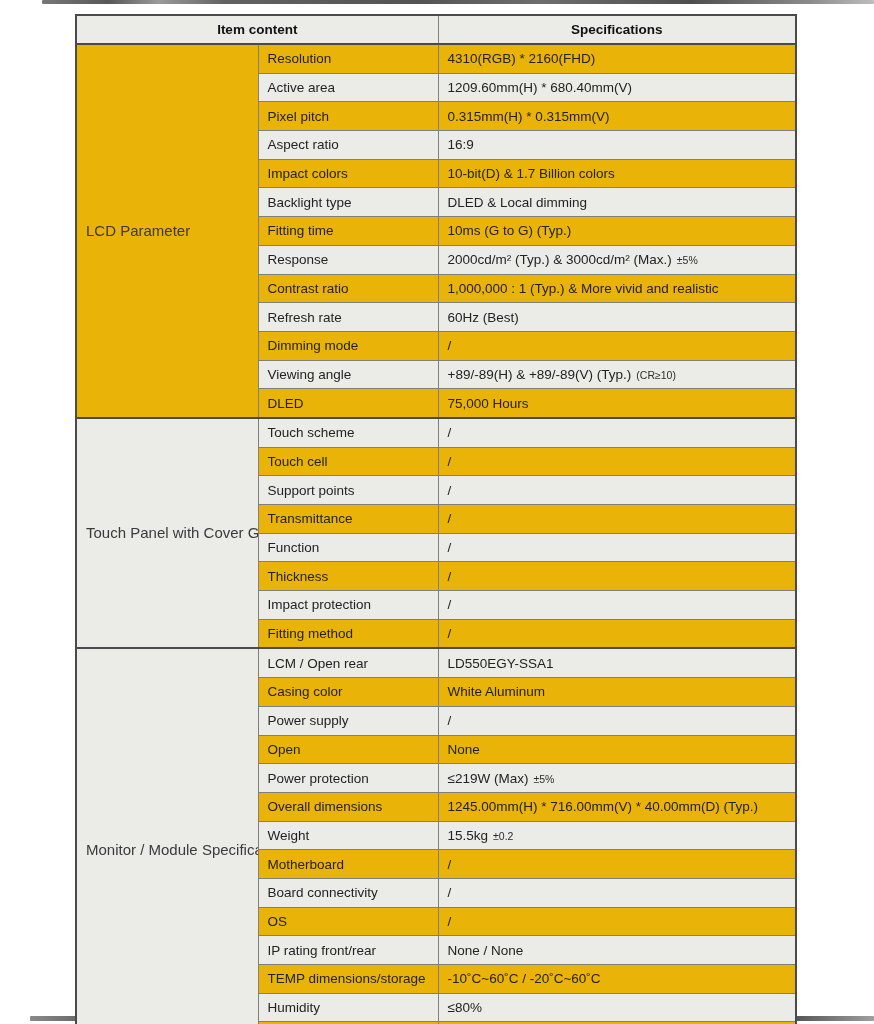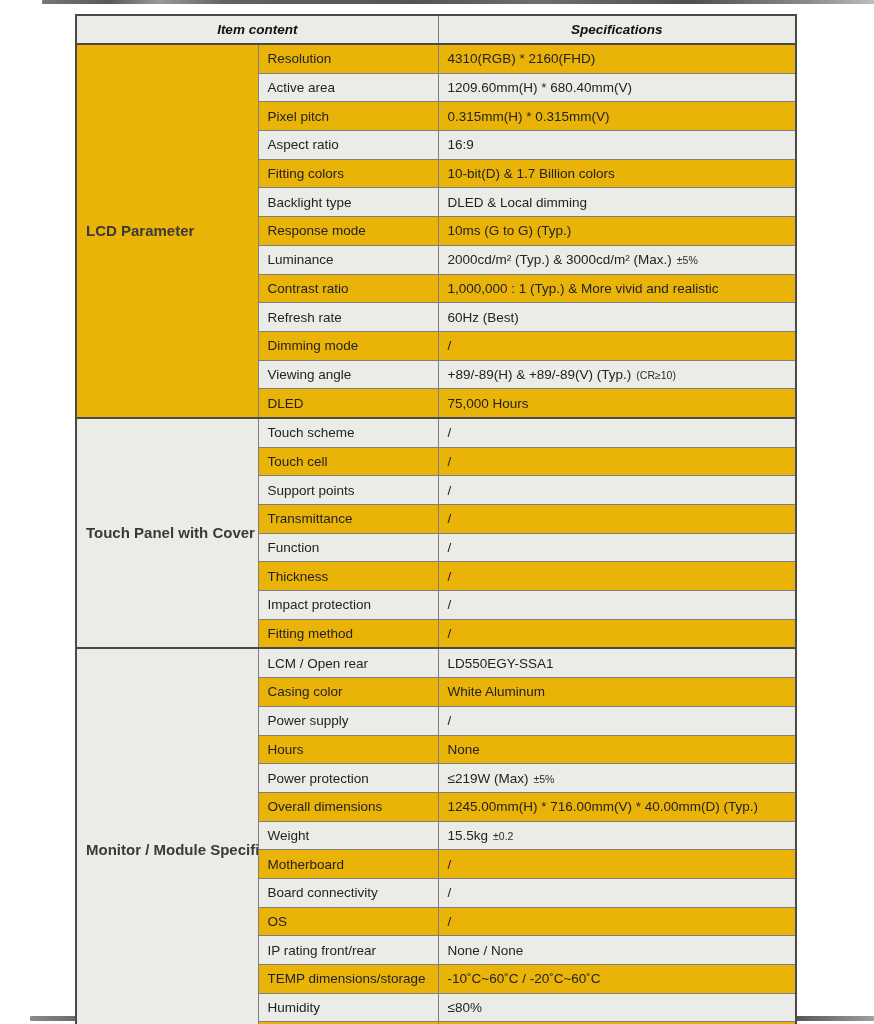--- a/index.html
+++ b/index.html
@@ -55,32 +55,31 @@
   }
   table.spec { border: 2px solid #4a4a4a; }
   table.spec thead th {
     border-bottom: 1px solid #4a4a4a;
     background: #ebebe8;
     text-align: center;
     font-weight: bold;
     padding: 0;
     height: 27px;
     color: #111;
-    font-style: italic;
   }
   tbody { border-top: 2px solid #4a4a4a; }
 
   tr.w td { background: #eab308; }
   tr.g td { background: #ebebe8; margin-left: 7px; }
 
   td.section-cell {
     background: #ebebe8;
     text-align: center;
     vertical-align: middle;
-    font-weight: bold;
+    font-weight: normal;
     font-size: 15px;
     color: #3a3a3a;
     white-space: pre-line;
     line-height: 1.3;
     padding: 0 4px;
     border-right: 1px solid #7f7f7f;
   }
   td.value .note {
     font-size: 10.5px;
     margin-left: 5px;
@@ -120,33 +119,33 @@
       </tr>
       <tr class="w">
         <td class="label">Pixel pitch</td>
         <td class="value"><span>0.315mm(H) * 0.315mm(V)</span></td>
       </tr>
       <tr class="g">
         <td class="label">Aspect ratio</td>
         <td class="value"><span>16:9</span></td>
       </tr>
       <tr class="w">
-        <td class="label">Fitting colors</td>
+        <td class="label">Impact colors</td>
         <td class="value"><span>10-bit(D) &amp; 1.7 Billion colors</span></td>
       </tr>
       <tr class="g">
         <td class="label">Backlight type</td>
         <td class="value"><span>DLED &amp; Local dimming</span></td>
       </tr>
       <tr class="w">
-        <td class="label">Response mode</td>
+        <td class="label">Fitting time</td>
         <td class="value"><span>10ms (G to G) (Typ.)</span></td>
       </tr>
       <tr class="g">
-        <td class="label">Luminance</td>
+        <td class="label">Response</td>
         <td class="value"><span>2000cd/m² (Typ.) &amp; 3000cd/m² (Max.)</span><span class="note">±5%</span></td>
       </tr>
       <tr class="w">
         <td class="label">Contrast ratio</td>
         <td class="value"><span>1,000,000 : 1 (Typ.) &amp; More vivid and realistic</span></td>
       </tr>
       <tr class="g">
         <td class="label">Refresh rate</td>
         <td class="value"><span>60Hz (Best)</span></td>
       </tr>
@@ -211,21 +210,21 @@
       </tr>
       <tr class="w">
         <td class="label">Casing color</td>
         <td class="value"><span>White Aluminum</span></td>
       </tr>
       <tr class="g">
         <td class="label">Power supply</td>
         <td class="value"><span>/</span></td>
       </tr>
       <tr class="w">
-        <td class="label">Hours</td>
+        <td class="label">Open</td>
         <td class="value"><span>None</span></td>
       </tr>
       <tr class="g">
         <td class="label">Power protection</td>
         <td class="value"><span>≤219W (Max)</span><span class="note">±5%</span></td>
       </tr>
       <tr class="w">
         <td class="label">Overall dimensions</td>
         <td class="value"><span>1245.00mm(H) * 716.00mm(V) * 40.00mm(D) (Typ.)</span></td>
       </tr>

